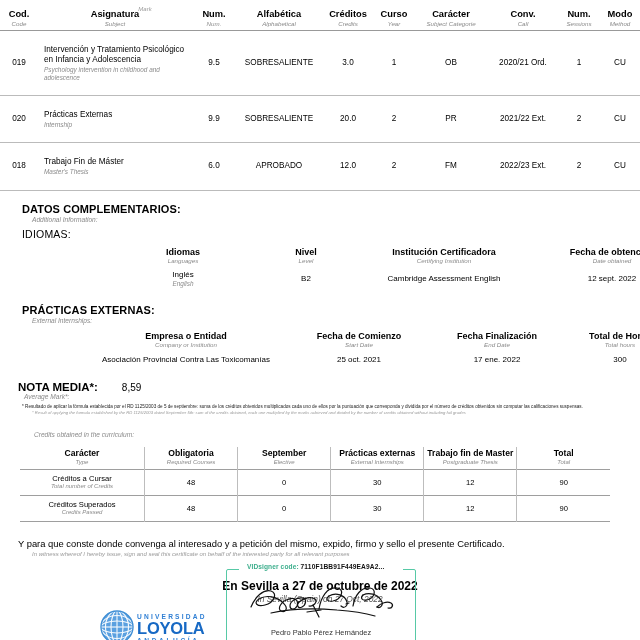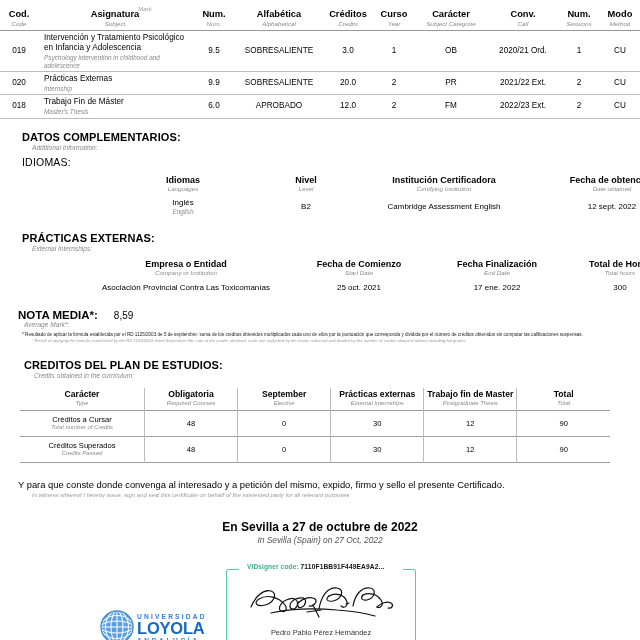--- a/index.html
+++ b/index.html
@@ -51,21 +51,21 @@
     line-height: 1.15;
   }
   .subjects th .en {
     display: block;
     font-size: 6.2px;
     font-weight: normal;
   }
   .subjects thead tr { border-bottom: 1.6px solid #999; }
   .subjects tbody tr { border-bottom: 0.8px solid #bbb; }
   .subjects td {
-    padding: 2px 2px;
+    padding: 14px 2px;
     font-size: 8.2px;
     text-align: center;
     vertical-align: middle;
     line-height: 1.28;
   }
   .subjects td.subject {
     text-align: left;
     padding-left: 6px;
   }
   .subjects td.subject .en {
@@ -145,21 +145,21 @@
   #practicas-table { width: 560px; margin-left: 60px; }
   #practicas-table .tp-comp { width: 200px; }
   #practicas-table .tp-start { width: 130px; }
   #practicas-table .tp-end { width: 130px; }
   #practicas-table .tp-hours { width: 100px; }
 
   
   #nota-media { margin-top: 16px; padding-left: 18px; }
   .nm-row { display: flex; align-items: baseline; }
   .nm-title { font-size: 11.5px; font-weight: bold; }
-  .nm-value { font-size: 10px; margin-left: 16px; }
+  .nm-value { font-size: 10px; margin-left: 24px; }
   .nm-sub { font-size: 6.6px; font-style: italic; color: #8a8a8a; margin-left: 6px; }
 
   .footnote {
     margin-top: 3px;
     padding-left: 4px;
     padding-right: 2px;
     font-size: 4.6px;
     line-height: 1.55;
     color: #222;
   }
@@ -489,21 +489,20 @@
     <div class="nm-row">
       <span class="nm-title">NOTA MEDIA*:</span>
       <span class="nm-value">8,59</span>
     </div>
     <div class="nm-sub">Average Mark*:</div>
     <div class="footnote">* Resultado de aplicar la fórmula establecida por el RD 1125/2003 de 5 de septiembre: suma de los créditos obtenidos multiplicados cada uno de ellos por la puntuación que corresponda y dividida por el número de créditos obtenidos sin computar las calificaciones suspensas.</div>
     <div class="footnote-en">* Result of applying the formula established by the RD 1125/2003 dated September 5th:  sum of the credits obtained, each one multiplied by the marks achieved and divided by the number of credits obtained without including fail grades</div>
   </div>
 
   <div id="creditos-plan">
-    <div class="sec-title">CREDITOS DEL PLAN DE ESTUDIOS:</div>
     <div class="sec-sub">Credits obtained in the curriculum:</div>
   </div>
 
   <table id="creditos-table">
     <thead>
       <tr>
         <th class="cc-type">
           <span>Carácter</span>
           <span class="en">Type</span>
         </th>

